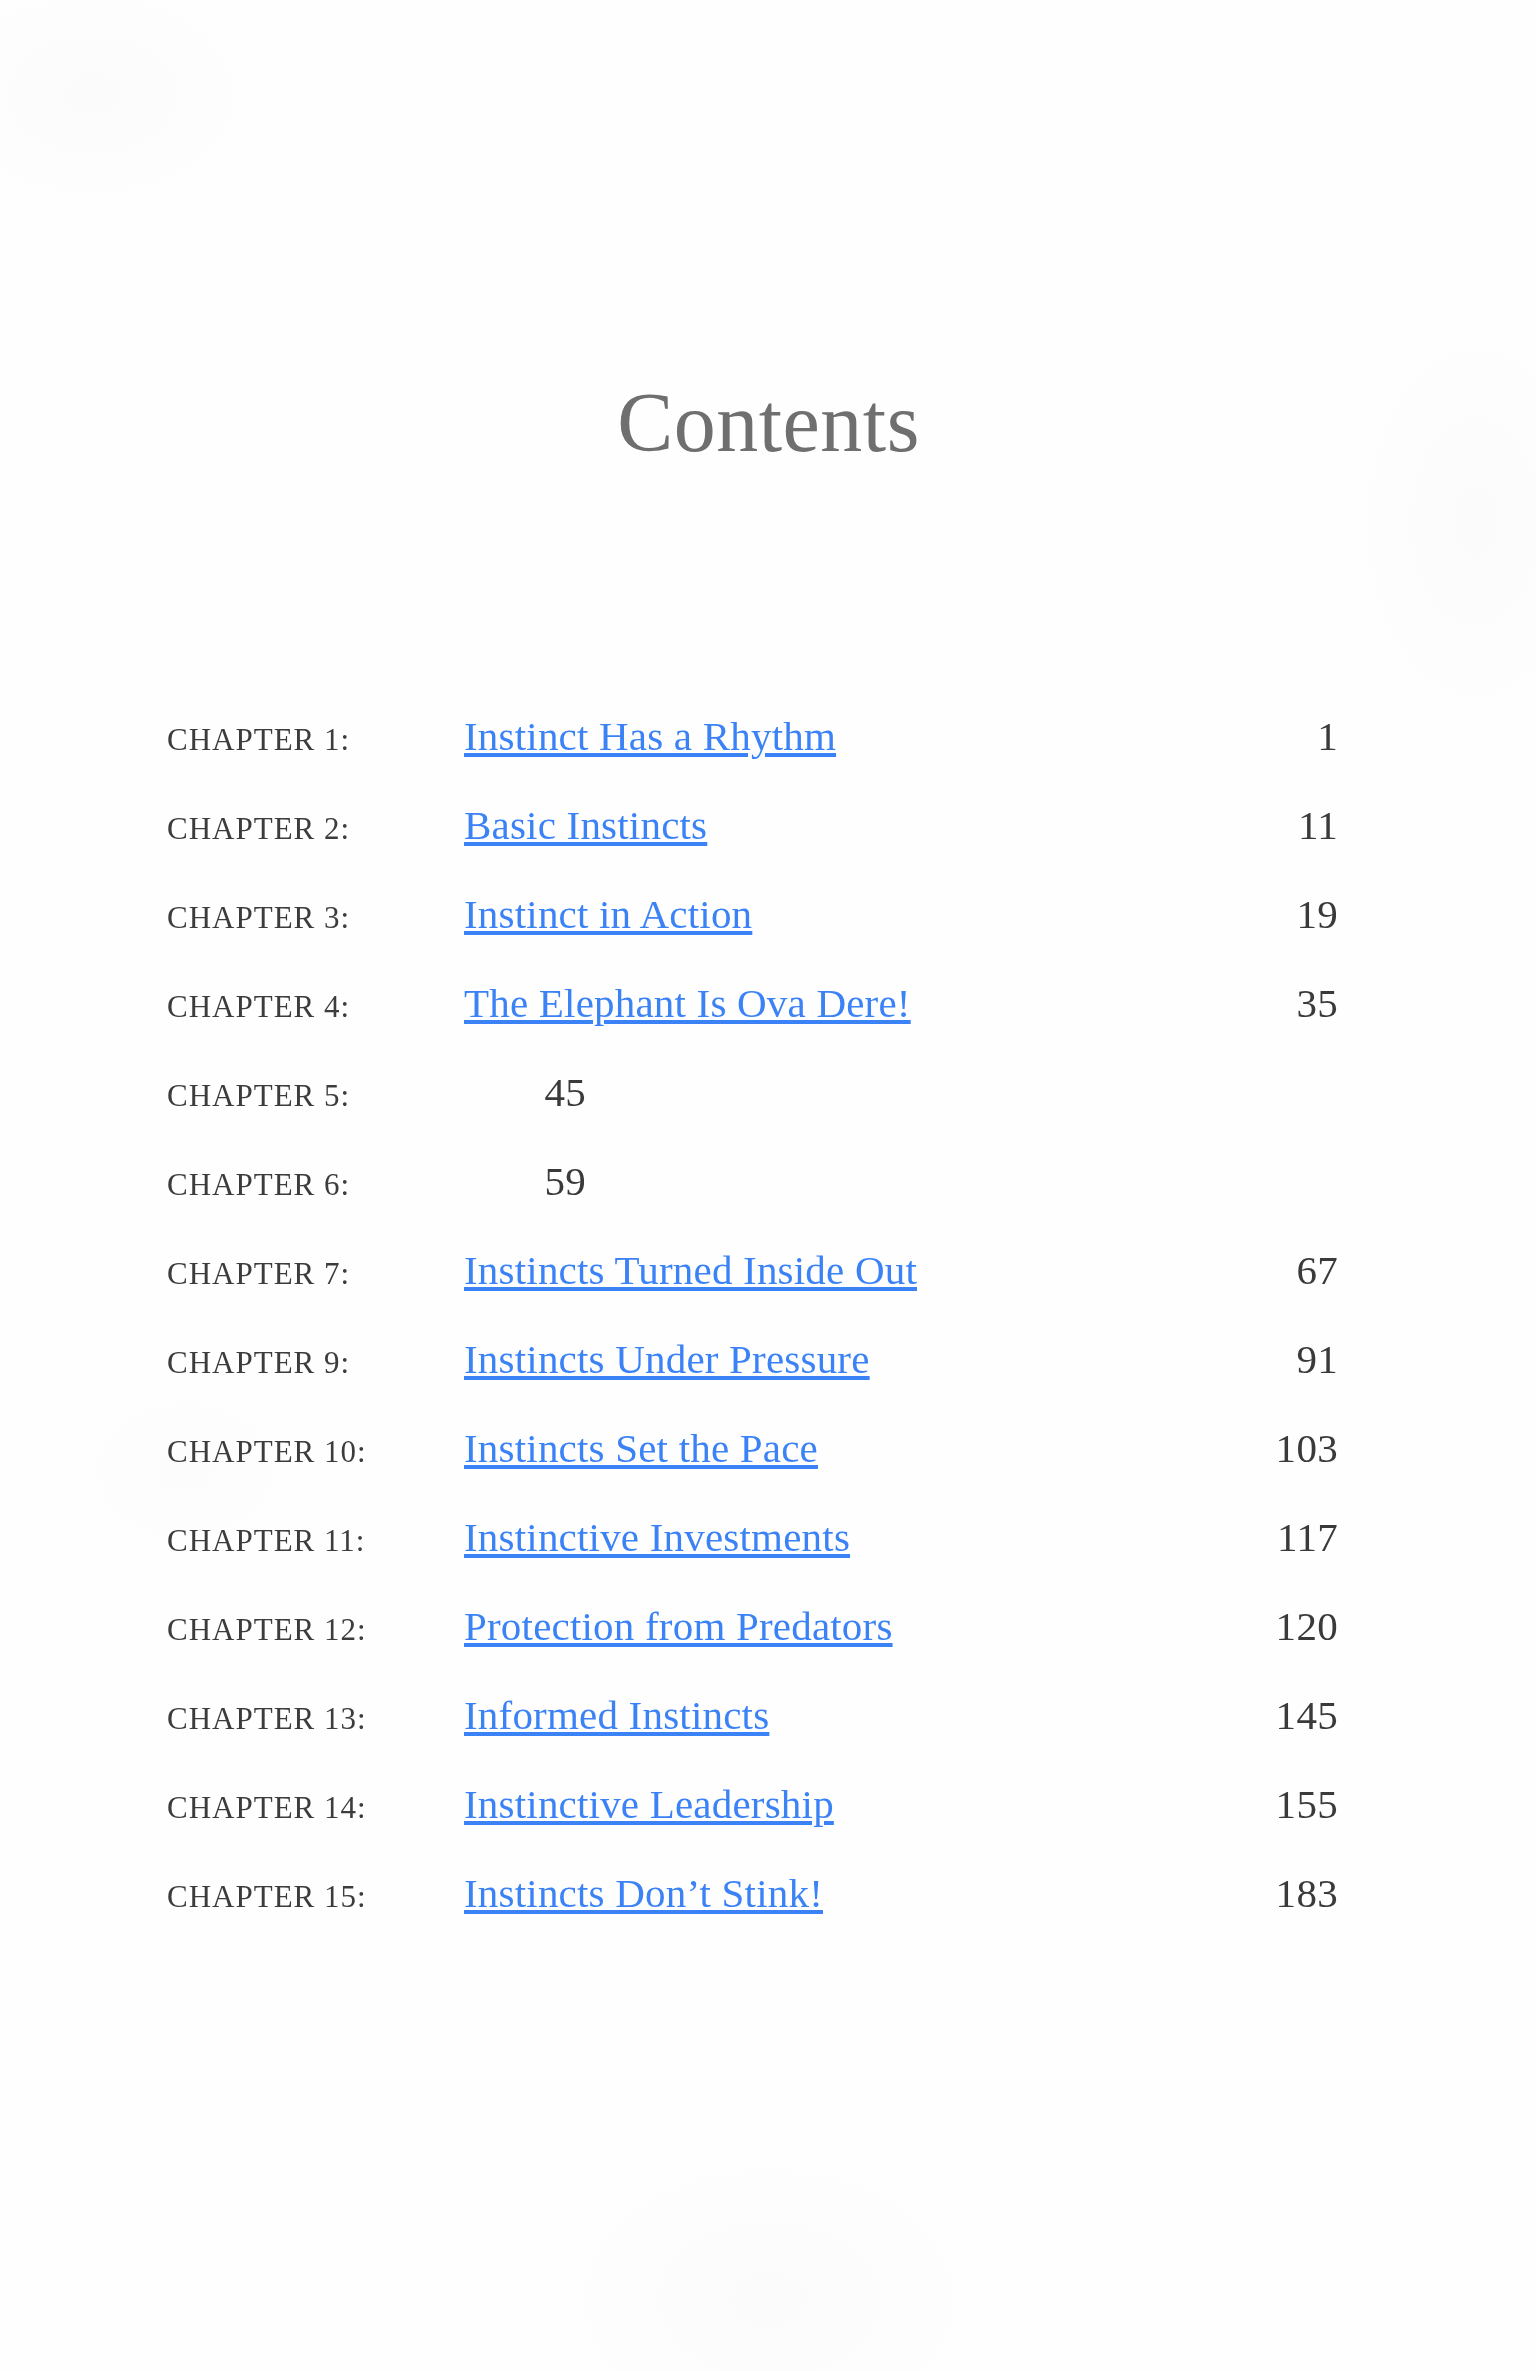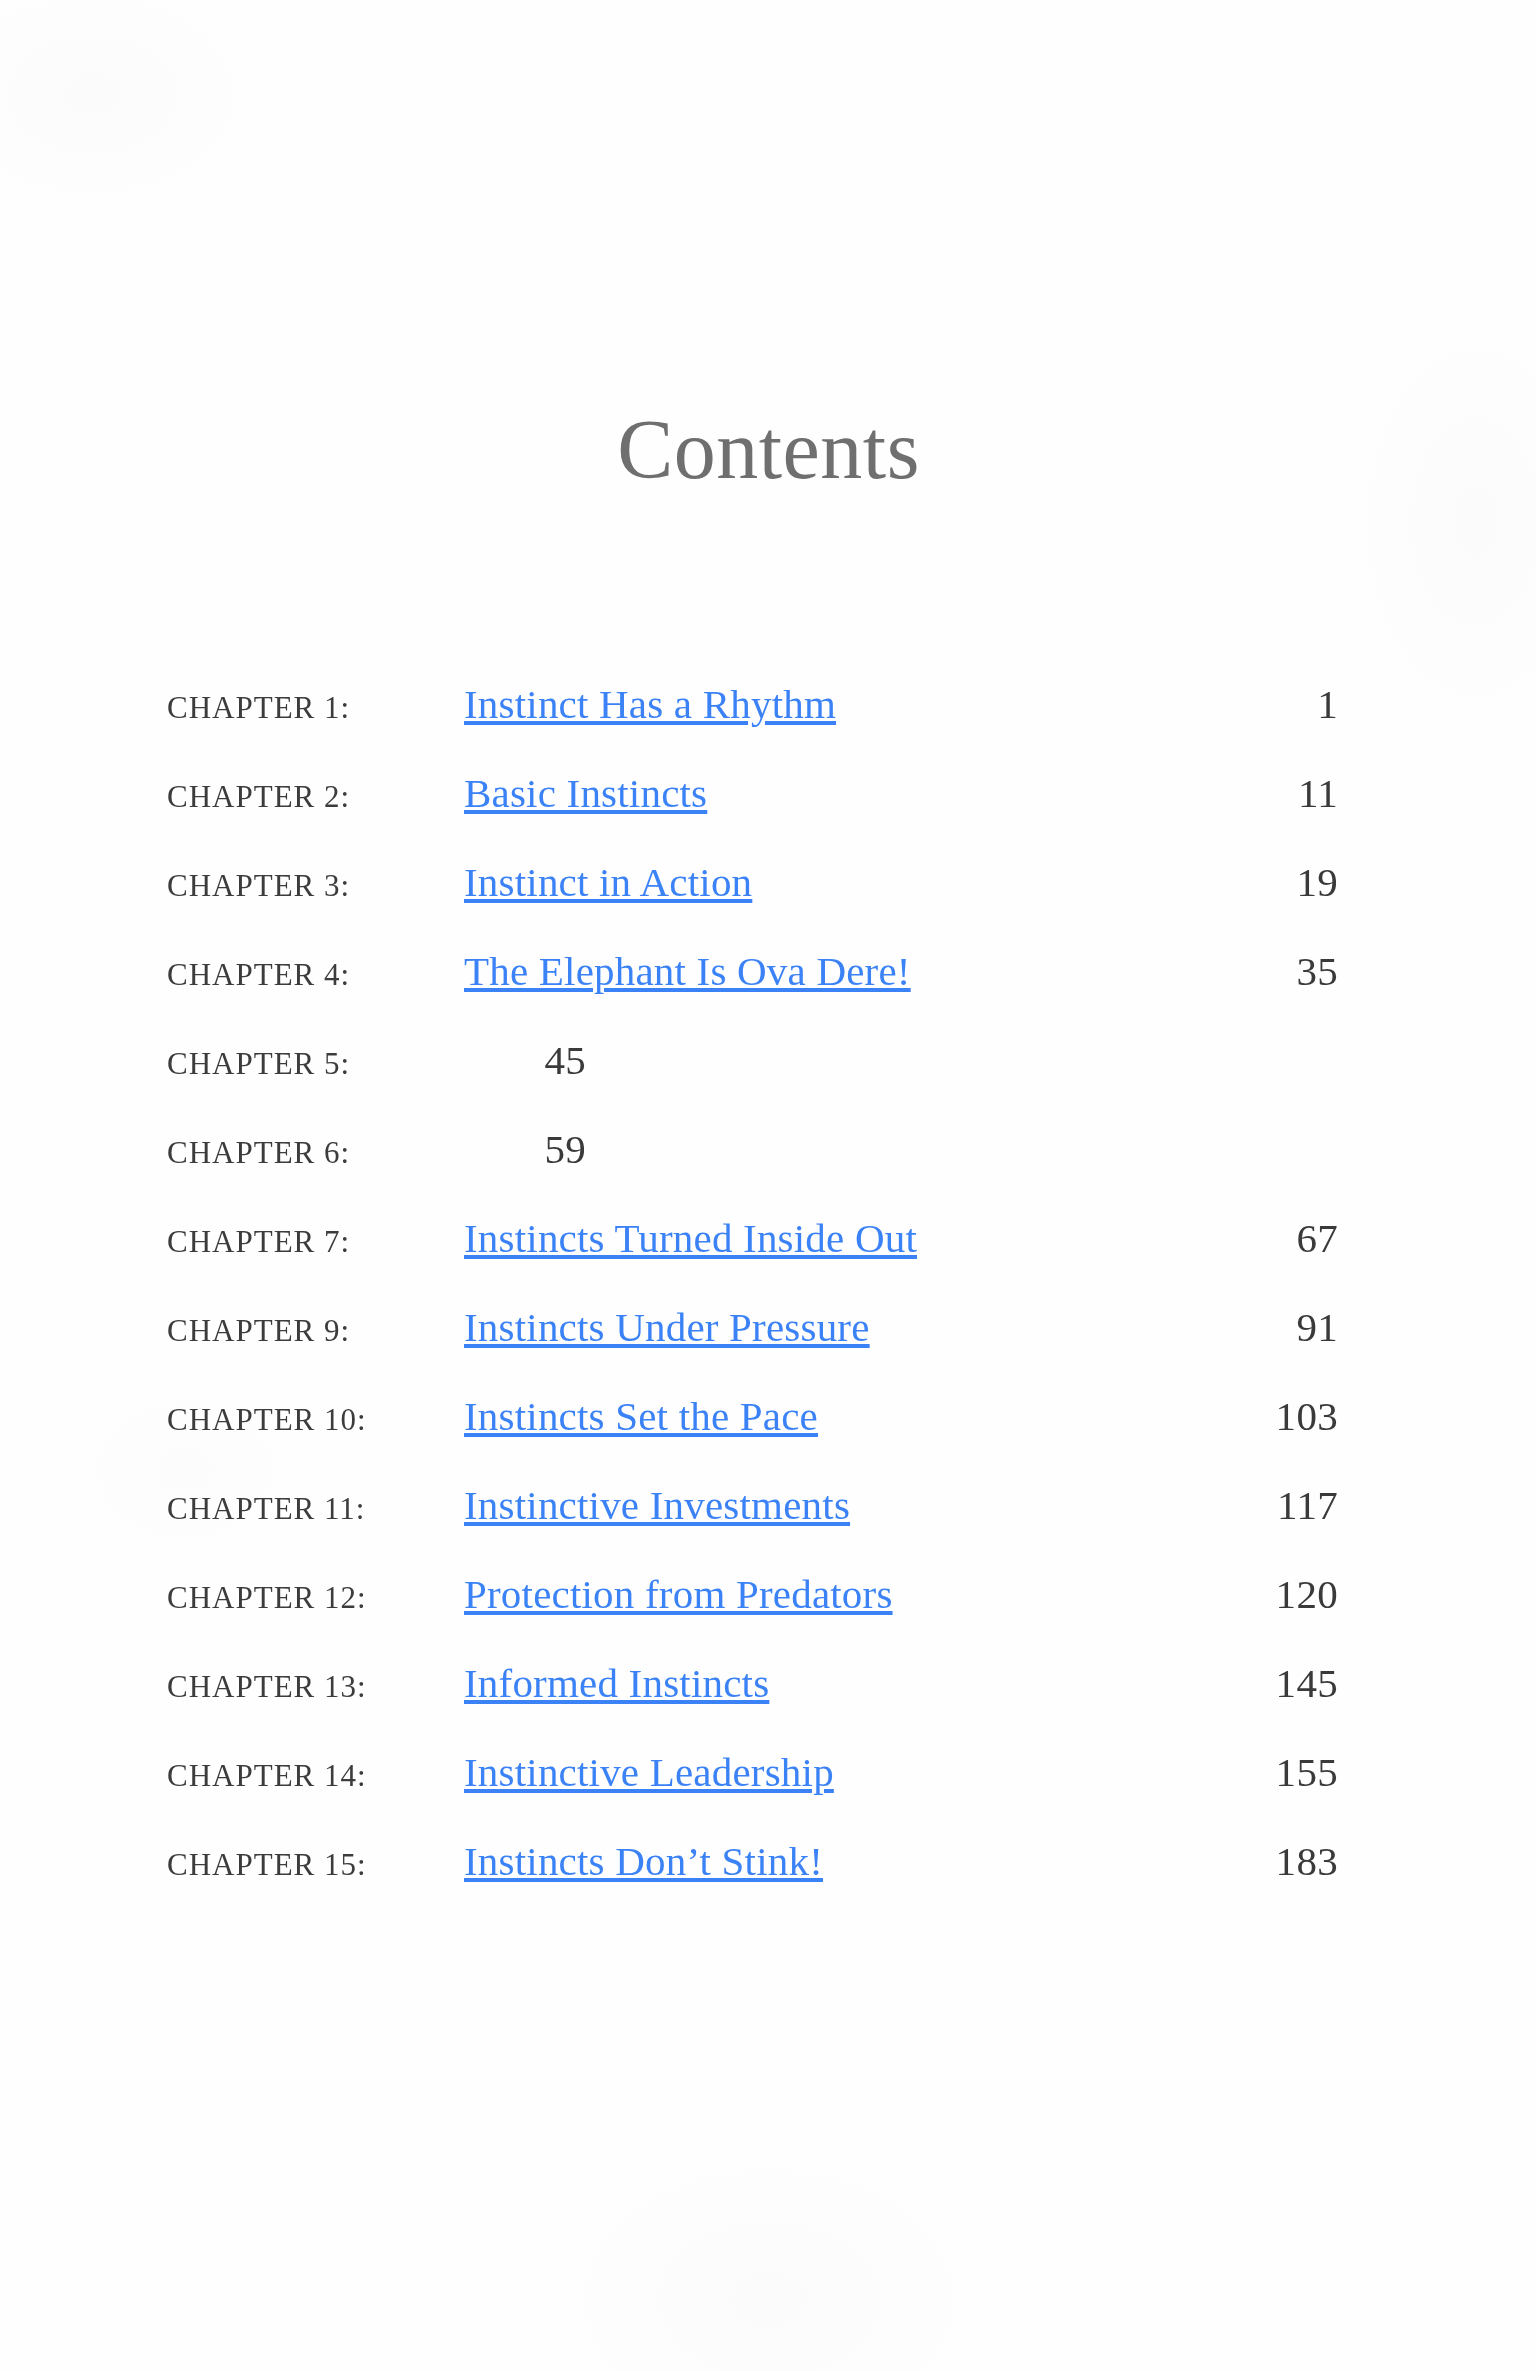--- a/index.html
+++ b/index.html
@@ -29,34 +29,34 @@
     pointer-events: none;
     background:
       radial-gradient(ellipse 244px 169px at 6% 4%,  rgba(0,0,0,0.012), rgba(0,0,0,0) 70%),
       radial-gradient(ellipse 187px 300px at 96% 22%, rgba(0,0,0,0.010), rgba(0,0,0,0) 70%),
       radial-gradient(ellipse 319px 225px at 50% 97%, rgba(0,0,0,0.012), rgba(0,0,0,0) 70%),
       radial-gradient(ellipse 169px 131px at 12% 62%, rgba(0,0,0,0.008), rgba(0,0,0,0) 70%);
   }
 
   .page-title {
     position: absolute;
-    top: 352px;
+    top: 325px;
     left: 0;
     width: 1537px;
     text-align: center;
     font-size: 84px;
     font-weight: 400;
     color: #6f6f6f;
     letter-spacing: 0.5px;
     line-height: 1;
   }
 
   .toc {
     position: absolute;
-    top: 680px;
+    top: 712px;
     left: 167px;
     width: 1171px;
   }
 
   .toc-row {
     display: flex;
     align-items: baseline;
     height: 89px;
   }
 

